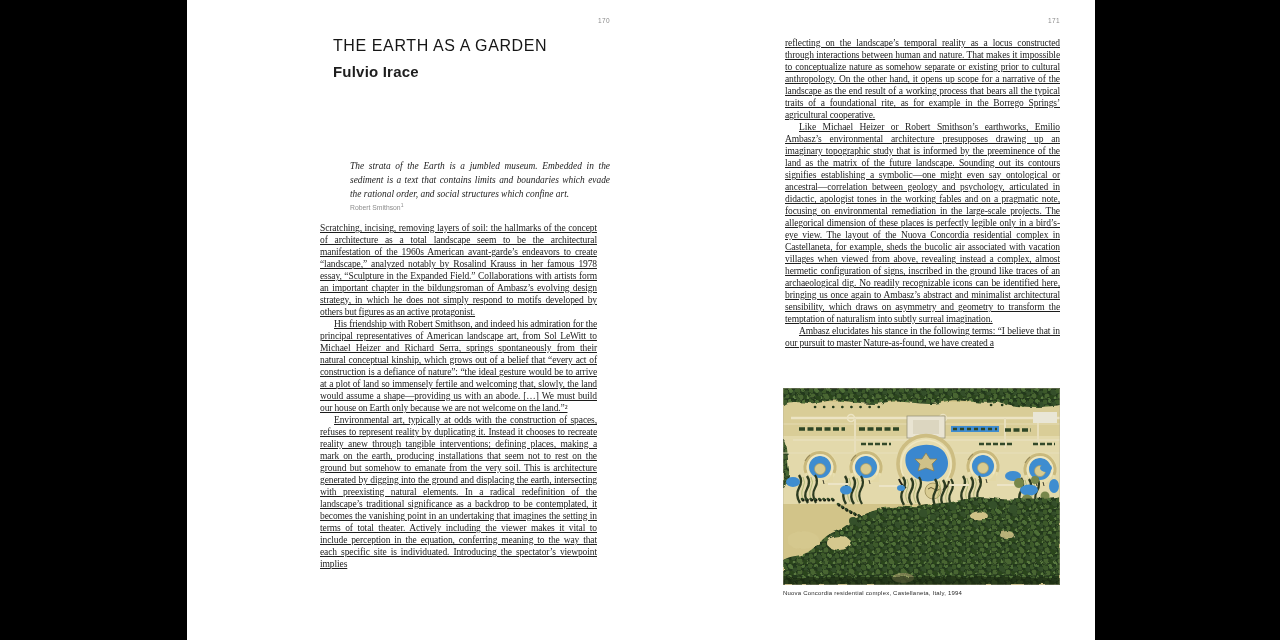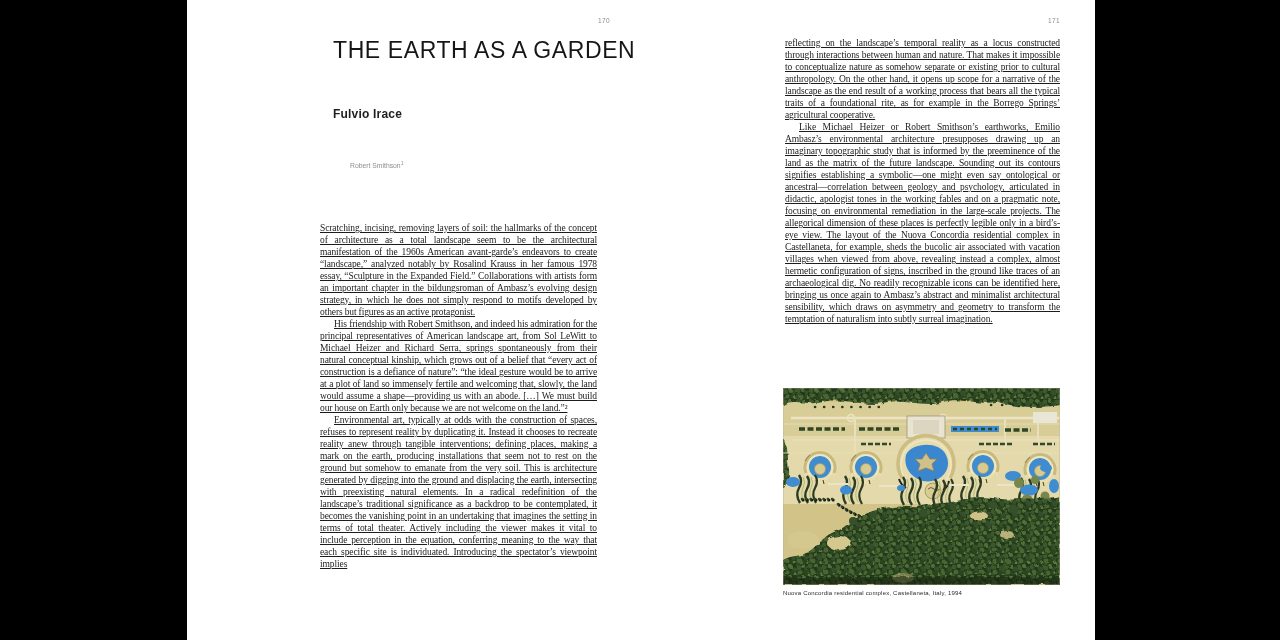--- a/index.html
+++ b/index.html
@@ -7,24 +7,24 @@
           font-family:"Liberation Serif",serif;}
   .spread{position:absolute;left:187px;top:0;width:908px;height:640px;background:#ffffff;}
 
   .folio{position:absolute;font-family:"Liberation Sans",sans-serif;font-size:6.5px;
          color:#8b8b8b;letter-spacing:.4px;text-align:right;}
   .folio-left{left:146px;top:17px;width:277px;}
   .folio-right{left:598px;top:17px;width:275px;}
 
   .title{position:absolute;left:146px;top:37px;margin:0;
          font-family:"Liberation Sans",sans-serif;font-weight:400;
-         font-size:23px;letter-spacing:.6px;color:#161616;white-space:nowrap;}
+         font-size:16px;letter-spacing:.6px;color:#161616;white-space:nowrap;}
   .author{position:absolute;left:146px;top:63px;
           font-family:"Liberation Sans",sans-serif;font-weight:700;
-          font-size:12px;color:#1e1e1e;letter-spacing:.2px;margin-top:44px;}
+          font-size:15px;color:#1e1e1e;letter-spacing:.2px;}
 
   .epigraph{position:absolute;left:163px;top:159px;width:260px;}
   .epigraph p{margin:0;font-style:italic;font-size:9.4px;line-height:14px;
               color:#222;text-align:justify;}
   .epigraph .attr{margin-top:1px;font-style:normal;
                   font-family:"Liberation Sans",sans-serif;font-size:6.8px;color:#8d8d8d;}
   .epigraph .attr sup{font-size:5px;}
 
   .body{position:absolute;font-size:9.5px;line-height:12px;color:#1c1c1c;
         text-align:justify;letter-spacing:-0.1px;word-spacing:-0.2px;}
@@ -44,38 +44,40 @@
 <div class="canvas">
   <div class="spread">
 
     <div>
       <div class="folio folio-left">170</div>
 
       <h1 class="title">THE EARTH AS A GARDEN</h1>
       <div class="author">Fulvio Irace</div>
 
       <div class="epigraph">
+        <p>The strata of the Earth is a jumbled museum. Embedded in the sediment is a text that contains limits and boundaries which evade the rational order, and social structures which confine art.</p>
         <div class="attr">
           <span>Robert Smithson</span><sup>1</sup>
         </div>
       </div>
 
       <div class="body body-left">
         <p class="noindent">Scratching, incising, removing layers of soil: the hallmarks of the concept of architecture as a total landscape seem to be the architectural manifestation of the 1960s American avant-garde’s endeavors to create “landscape,” analyzed notably by Rosalind Krauss in her famous 1978 essay, “Sculpture in the Expanded Field.” Collaborations with artists form an important chapter in the bildungsroman of Ambasz’s evolving design strategy, in which he does not simply respond to motifs developed by others but figures as an active protagonist.</p>
         <p>His friendship with Robert Smithson, and indeed his admiration for the principal representatives of American landscape art, from Sol LeWitt to Michael Heizer and Richard Serra, springs spontaneously from their natural conceptual kinship, which grows out of a belief that “every act of construction is a defiance of nature”: “the ideal gesture would be to arrive at a plot of land so immensely fertile and welcoming that, slowly, the land would assume a shape—providing us with an abode. […] We must build our house on Earth only because we are not welcome on the land.”²</p>
         <p>Environmental art, typically at odds with the construction of spaces, refuses to represent reality by duplicating it. Instead it chooses to recreate reality anew through tangible interventions; defining places, making a mark on the earth, producing installations that seem not to rest on the ground but somehow to emanate from the very soil. This is architecture generated by digging into the ground and displacing the earth, intersecting with preexisting natural elements. In a radical redefinition of the landscape’s traditional significance as a backdrop to be contemplated, it becomes the vanishing point in an undertaking that imagines the setting in terms of total theater. Actively including the viewer makes it vital to include perception in the equation, conferring meaning to the way that each specific site is individuated. Introducing the spectator’s viewpoint implies</p>
       </div>
     </div>
 
     <div>
       <div class="folio folio-right">171</div>
 
       <div class="body body-right">
         <p class="noindent">reflecting on the landscape’s temporal reality as a locus constructed through interactions between human and nature. That makes it impossible to conceptualize nature as somehow separate or existing prior to cultural anthropology. On the other hand, it opens up scope for a narrative of the landscape as the end result of a working process that bears all the typical traits of a foundational rite, as for example in the Borrego Springs’ agricultural cooperative.</p>
         <p>Like Michael Heizer or Robert Smithson’s earthworks, Emilio Ambasz’s environmental architecture presupposes drawing up an imaginary topographic study that is informed by the preeminence of the land as the matrix of the future landscape. Sounding out its contours signifies establishing a symbolic—one might even say ontological or ancestral—correlation between geology and psychology, articulated in didactic, apologist tones in the working fables and on a pragmatic note, focusing on environmental remediation in the large-scale projects. The allegorical dimension of these places is perfectly legible only in a bird’s-eye view. The layout of the Nuova Concordia residential complex in Castellaneta, for example, sheds the bucolic air associated with vacation villages when viewed from above, revealing instead a complex, almost hermetic configuration of signs, inscribed in the ground like traces of an archaeological dig. No readily recognizable icons can be identified here, bringing us once again to Ambasz’s abstract and minimalist architectural sensibility, which draws on asymmetry and geometry to transform the temptation of naturalism into subtly surreal imagination.</p>
+        <p>Ambasz elucidates his stance in the following terms: “I believe that in our pursuit to master Nature-as-found, we have created a</p>
       </div>
 
       <figure class="photo">
         <svg width="277" height="197" viewBox="0 0 277 197" preserveAspectRatio="none">
           <defs>
             <filter id="rough" x="-10%" y="-10%" width="120%" height="120%">
               <feTurbulence type="fractalNoise" baseFrequency="0.13" numOctaves="2" result="n"></feTurbulence>
               <feDisplacementMap in="SourceGraphic" in2="n" scale="5"></feDisplacementMap>
             </filter>
             <pattern id="folg" width="13" height="11" patternUnits="userSpaceOnUse">

